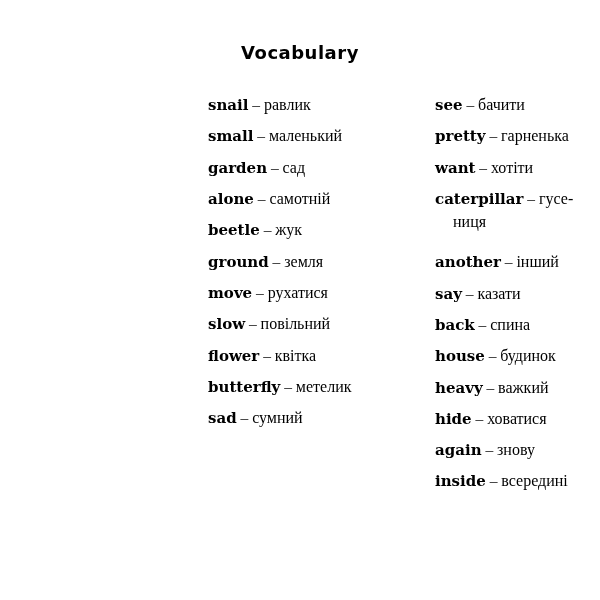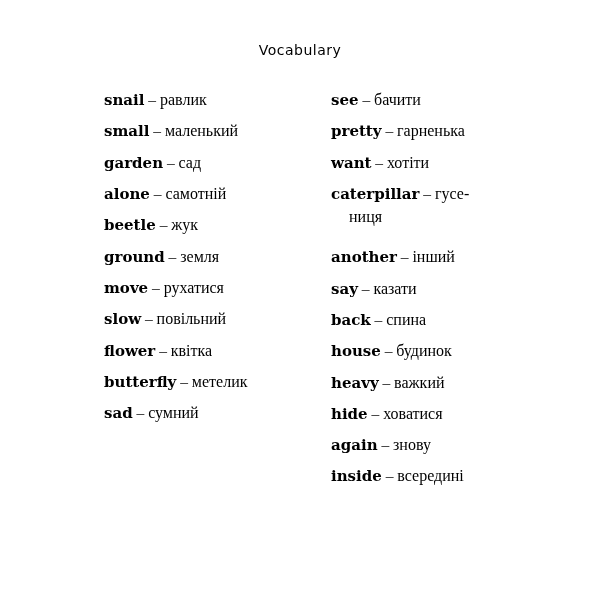--- a/index.html
+++ b/index.html
@@ -16,28 +16,28 @@
   }
   .page {
     position: relative;
     width: 600px;
     height: 600px;
     box-sizing: border-box;
   }
   .title {
     text-align: center;
     font-family: "DejaVu Sans", sans-serif;
-    font-weight: normal;
-    font-size: 14px;
+    font-weight: bold;
+    font-size: 18px;
     letter-spacing: 0.5px;
     margin-top: 42px;
   }
   .columns {
     display: flex;
-    justify-content: center;
+    justify-content: flex-end;
     margin-top: 30px;
     gap: 62px;
   }
   .col {
     width: 165px;
   }
   .entry {
     font-size: 15.5px;
     line-height: 1.52;
     margin-bottom: 7px;

